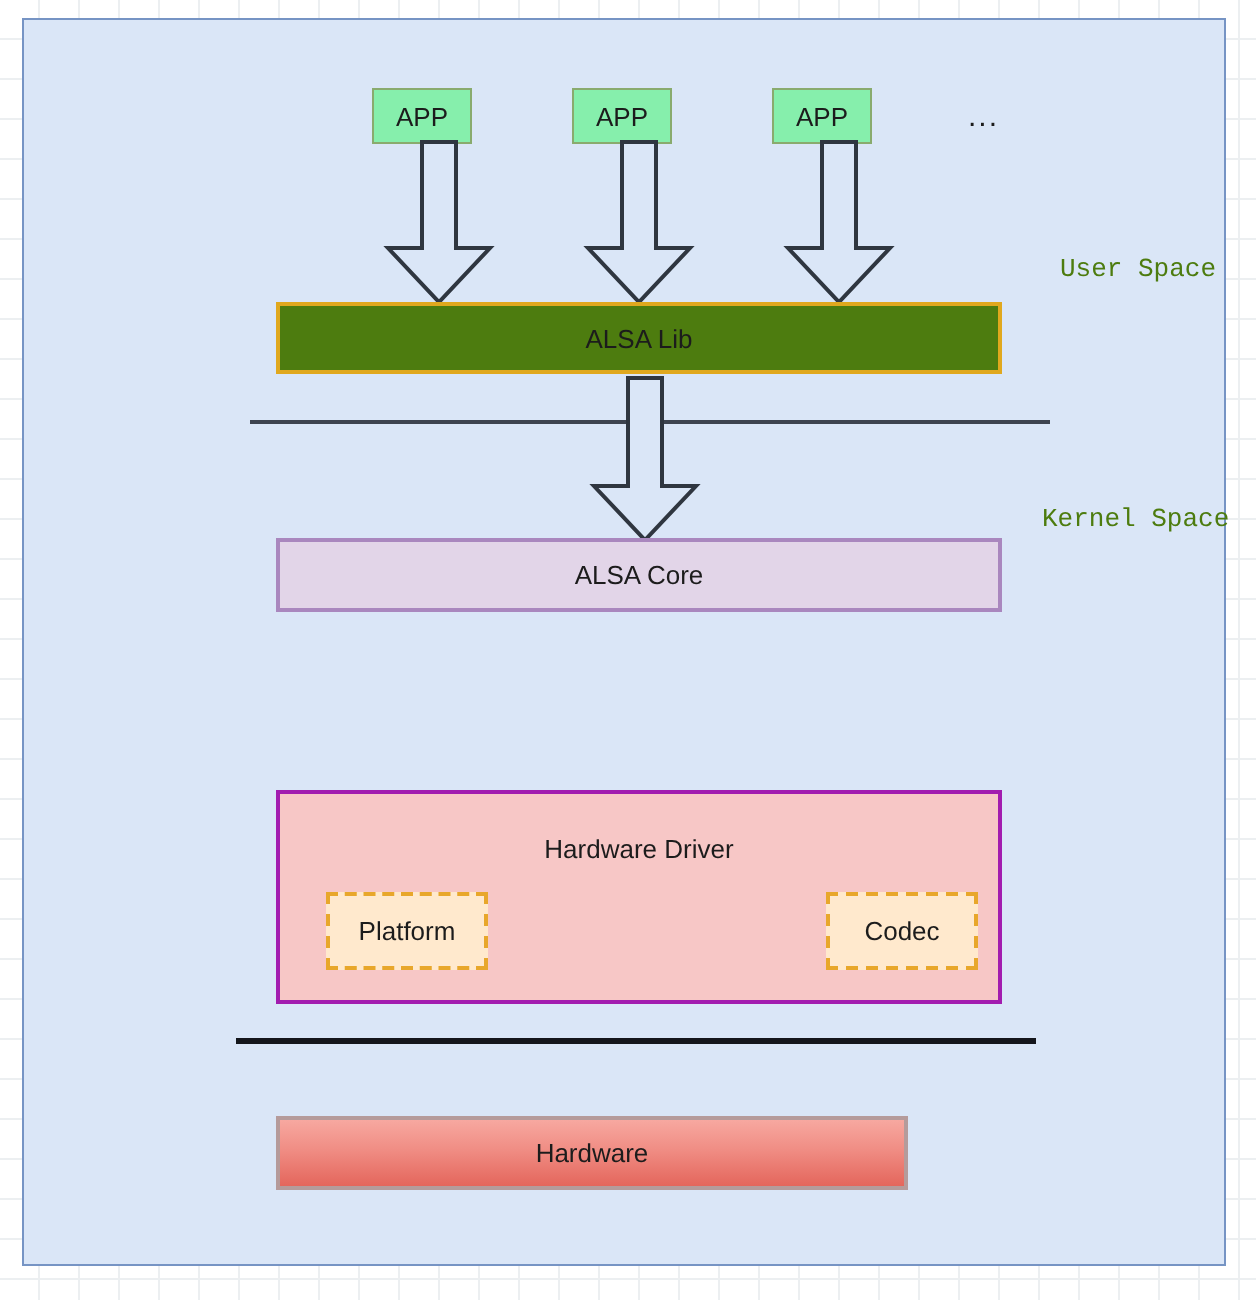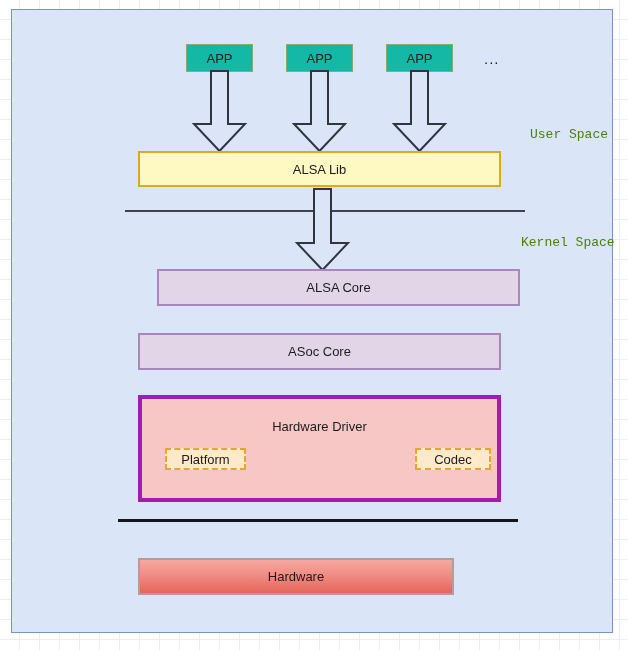--- a/index.html
+++ b/index.html
@@ -45,23 +45,23 @@
     box-sizing: border-box;
     display: flex;
     align-items: center;
     justify-content: center;
     font-size: 13px;
     color: #1c1c1c;
     white-space: nowrap;
   }
 
   .app-box {
-    width: 67px;
+    width: 50px;
     height: 28px;
-    background: #14b8a6;
+    background: #86efac;
     border: 1px solid #89ab6e;
     font-size: 13px;
   }
   .app1 { left: 174px; top: 34px; }
   .app2 { left: 274px; top: 34px; }
   .app3 { left: 374px; top: 34px; }
 
   .ellipsis {
     position: absolute;
     left: 472px;
@@ -69,56 +69,56 @@
     font-size: 15px;
     color: #1c1c1c;
     letter-spacing: 1px;
   }
 
   .alsa-lib {
     left: 126px;
     top: 141px;
     width: 363px;
     height: 36px;
-    background: #fef9c3;
+    background: #4d7c0f;
     border: 2px solid #e0a81e;
   }
 
   .core-box {
     width: 363px;
     height: 37px;
     background: #e2d5e8;
     border: 2px solid #a987be;
     left: 126px;
   }
-  .alsa-core { top: 259px; margin-left: 19px; }
+  .alsa-core { top: 259px; }
   .asoc-core { top: 323px; }
 
   .hw-driver {
     left: 126px;
     top: 385px;
     width: 363px;
     height: 107px;
     background: #f7c7c6;
-    border: 4px solid #a21caf;
+    border: 2px solid #a21caf;
     display: block;
   }
   .hw-driver-title {
     position: absolute;
     left: 0;
     right: 0;
     top: 20px;
     text-align: center;
     font-size: 13px;
     color: #1c1c1c;
   }
 
   .inner-box {
     position: absolute;
-    height: 22px;
+    height: 39px;
     top: 49px;
     background: #ffe9cd;
     border: 2px dashed #e8a72b;
     box-sizing: border-box;
     display: flex;
     align-items: center;
     justify-content: center;
     font-size: 13px;
     color: #1c1c1c;
   }
@@ -156,21 +156,21 @@
 
   
   .space-label {
     position: absolute;
     font-size: 13px;
     color: #4d7c0f;
     white-space: nowrap;
     font-family: Liberation Mono, monospace;
   }
   .label-user   { left: 518px; top: 117px; }
-  .label-kernel { left: 509px; top: 225px; text-align: right; }
+  .label-kernel { left: 509px; top: 242px; text-align: right; }
 
   
   .arrow-svg { position: absolute; overflow: visible; }
   .arrow-path {
     fill: #dae6f7;
     stroke: #2f3640;
     stroke-width: 2;
     stroke-linejoin: miter;
   }
   .arr1 { left: 181px; top: 60px; }
@@ -228,23 +228,20 @@
     <div class="space-label label-kernel">Kernel Space</div>
 
     <svg class="arrow-svg arr-mid" width="53" height="84" viewBox="0 0 53 84">
       <path class="arrow-path" d="M 18 1 L 35 1 L 35 55 L 52 55 L 26.5 82 L 1 55 L 18 55 Z"></path>
     </svg>
 
     <div class="node core-box alsa-core">
       <span>ALSA Core</span>
     </div>
 
-    <div class="node core-box asoc-core">
-      <span>ASoc Core</span>
-    </div>
 
     <div class="node hw-driver">
       <div class="hw-driver-title">Hardware Driver</div>
       <div class="inner-box inner-platform">
         <span>Platform</span>
       </div>
       <div class="inner-box inner-codec">
         <span>Codec</span>
       </div>
     </div>

